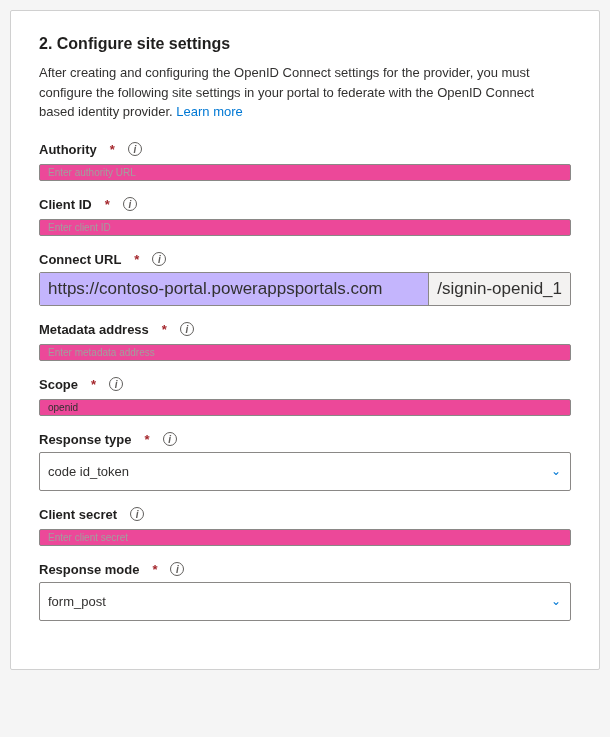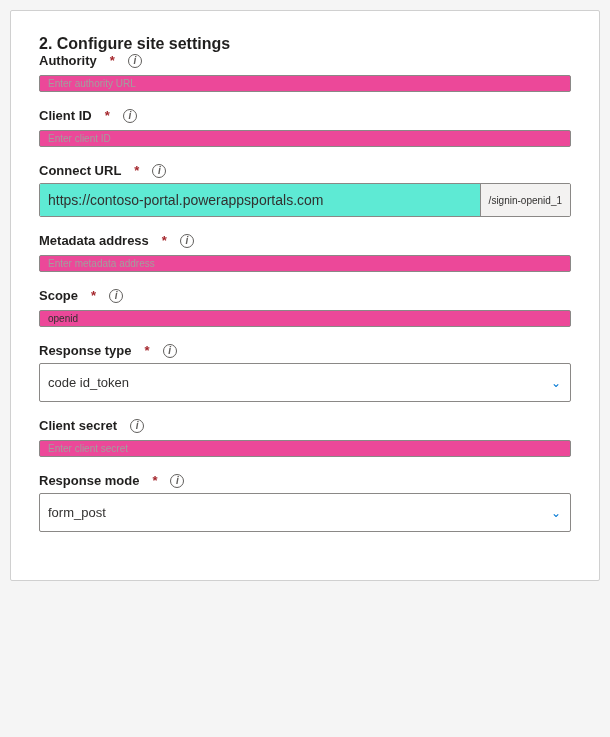--- a/index.html
+++ b/index.html
@@ -23,20 +23,21 @@
       border: 1px solid #d0d0d0;
       border-radius: 2px;
       width: 590px;
       padding: 24px 28px 32px 28px;
     }
 
     .section-title {
       font-size: 16px;
       font-weight: 600;
       color: #201f1e;
+      margin-bottom: 10px;
     }
 
     .description {
       font-size: 13px;
       color: #323130;
       line-height: 1.5;
       margin-bottom: 20px;
     }
 
     .description a {
@@ -99,33 +100,33 @@
       border: 1px solid #8a8886;
       border-radius: 2px;
       overflow: hidden;
     }
 
     .redirect-url-main {
       flex: 1;
       height: 32px;
       border: none;
       padding: 0 8px;
-      font-size: 14px;
+      font-size: 17px;
       color: #323130;
       outline: none;
-      background: #5eead4;
+      background: #c4b5fd;
     }
 
     .redirect-url-suffix {
       background: #f3f2f1;
       border-left: 1px solid #8a8886;
       display: flex;
       align-items: center;
       padding: 0 8px;
-      font-size: 10px;
+      font-size: 17px;
       color: #323130;
       white-space: nowrap;
     }
 
     .field-select-wrapper {
       position: relative;
       width: 100%;
     }
 
     .field-select {
@@ -153,20 +154,24 @@
       font-size: 12px;
     }
   </style>
 </head>
 <body>
 
 <div class="card">
 
   <h2 class="section-title">2. Configure site settings</h2>
 
+  <p class="description">
+    <span>After creating and configuring the OpenID Connect settings for the provider, you must configure the following site settings in your portal to federate with the OpenID Connect based identity provider.</span>
+    <a href="#">Learn more</a>
+  </p>
 
   <div class="field-group">
     <div class="field-label">
       <span>Authority</span>
       <span class="required-star">*</span>
       <span class="info-icon">i</span>
     </div>
     <input class="field-input" type="text" placeholder="Enter authority URL" style="">
   </div>
 

